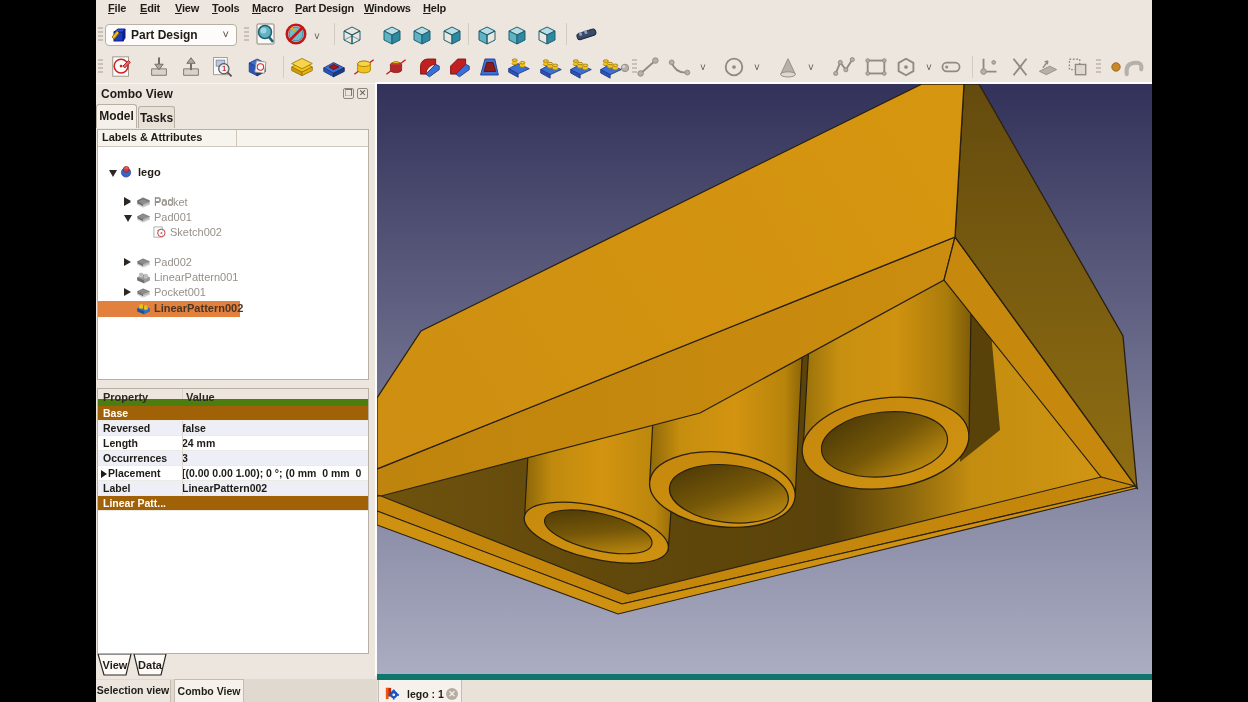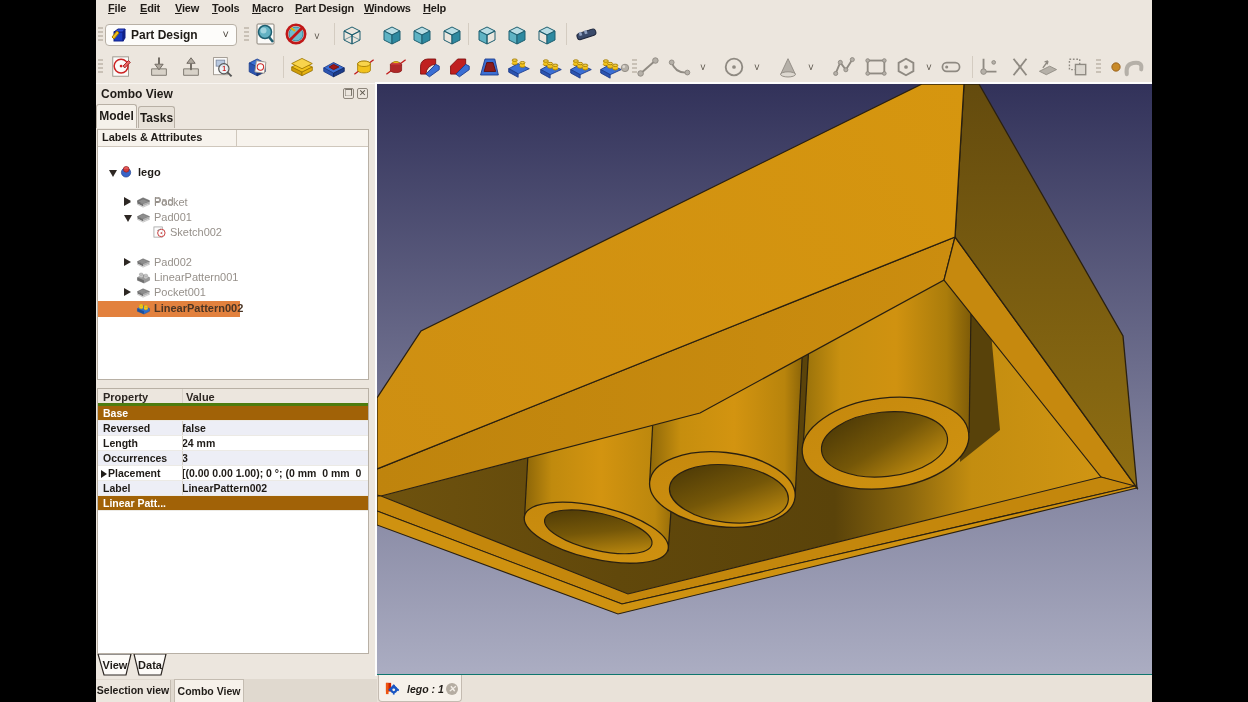--- a/index.html
+++ b/index.html
@@ -45,39 +45,39 @@
 .trow { position:absolute; height:15px; font-size:11px; color:#96908a; white-space:nowrap; }
 .trow .lbl { position:absolute; top:1px; }
 .trow.dark { color:#1f1b17; }
 .exp { position:absolute; top:3px; width:0; height:0; }
 .exp.closed { border-left:7px solid #2d2723; border-top:4.5px solid transparent; border-bottom:4.5px solid transparent; }
 .exp.open { border-top:7px solid #2d2723; border-left:4.5px solid transparent; border-right:4.5px solid transparent; top:5px; }
 .ticon { position:absolute; width:15px; height:13px; top:1px; }
 
 #propsplit { position:absolute; left:120px; top:297px; width:40px; height:5px; }
 #prop { position:absolute; left:1px; top:304px; width:272px; height:266px; background:#fff; border:1px solid #b8b0a5; }
-#prophdr { position:absolute; left:0; top:0; width:270px; height:17px; background:#ece6de; border-bottom:3px solid #4d7c0f; }
+#prophdr { position:absolute; left:0; top:0; width:270px; height:17px; background:#ece6de; border-bottom:7px solid #4d7c0f; }
 .prow { position:absolute; left:0; width:270px; height:15px; font-size:10.5px; font-weight:bold; border-bottom:1px solid #eceae5; }
 .prow .c1 { position:absolute; left:5px; top:1px; color:#1f1b17; }
 .prow .c2 { position:absolute; left:84px; top:1px; color:#1f1b17; }
 .prow.grp { background:#a16207; }
 .prow.grp .c1 { color:#fff; }
 .prow.alt { background:#edeef6; }
 .pdiv { position:absolute; left:84px; top:0; width:1px; height:100%; background:#d8d2c9; }
 
 #btabs { position:absolute; left:0; top:595px; width:281px; height:23px; background:#e0d9cf; }
 #btabSel { position:absolute; left:0px; top:1px; width:75px; height:22px; background:#ece6de; border-right:1px solid #c4bcb1;
   white-space:nowrap; font-size:10.5px; font-weight:bold; color:#1f1b17; text-align:center; line-height:21px; }
 #btabCombo { position:absolute; left:78px; top:0px; width:70px; height:23px; background:#f6f1ea;
   border:1px solid #c4bcb1; border-bottom:none; white-space:nowrap; font-size:10.5px; font-weight:bold; color:#1f1b17;
   text-align:center; line-height:22px; }
 
 #vpborder { position:absolute; left:279px; top:82px; width:777px; height:594px; background:#fdfdfd; }
 #viewport { position:absolute; left:281px; top:84px; width:775px; height:590px; }
-#vtabbar { position:absolute; left:281px; top:674px; width:775px; height:28px; background:#e9e2d9; border-top:1px solid #0f766e;font-style:italic; }
+#vtabbar { position:absolute; left:281px; top:674px; width:775px; height:28px; background:#e9e2d9; border-top:6px solid #0f766e; }
 #vtab { position:absolute; left:1px; top:0px; width:84px; height:27px; background:#f6f1ea;
   border:1px solid #c4bbb1; border-top:none; border-radius:0 0 4px 4px; }
 #vtab .txt { position:absolute; left:28px; top:8px; font-size:10.5px; font-weight:bold; color:#1f1b17; }
 #vtab .cls { position:absolute; left:67px; top:8px; width:12px; height:12px; border-radius:6px;
   background:#b5ada2; color:#f4efe8; font-size:9px; line-height:12px; text-align:center; font-weight:bold; }
 </style>
 </head>
 <body>
 <div id="app">
   <div id="menubar">

